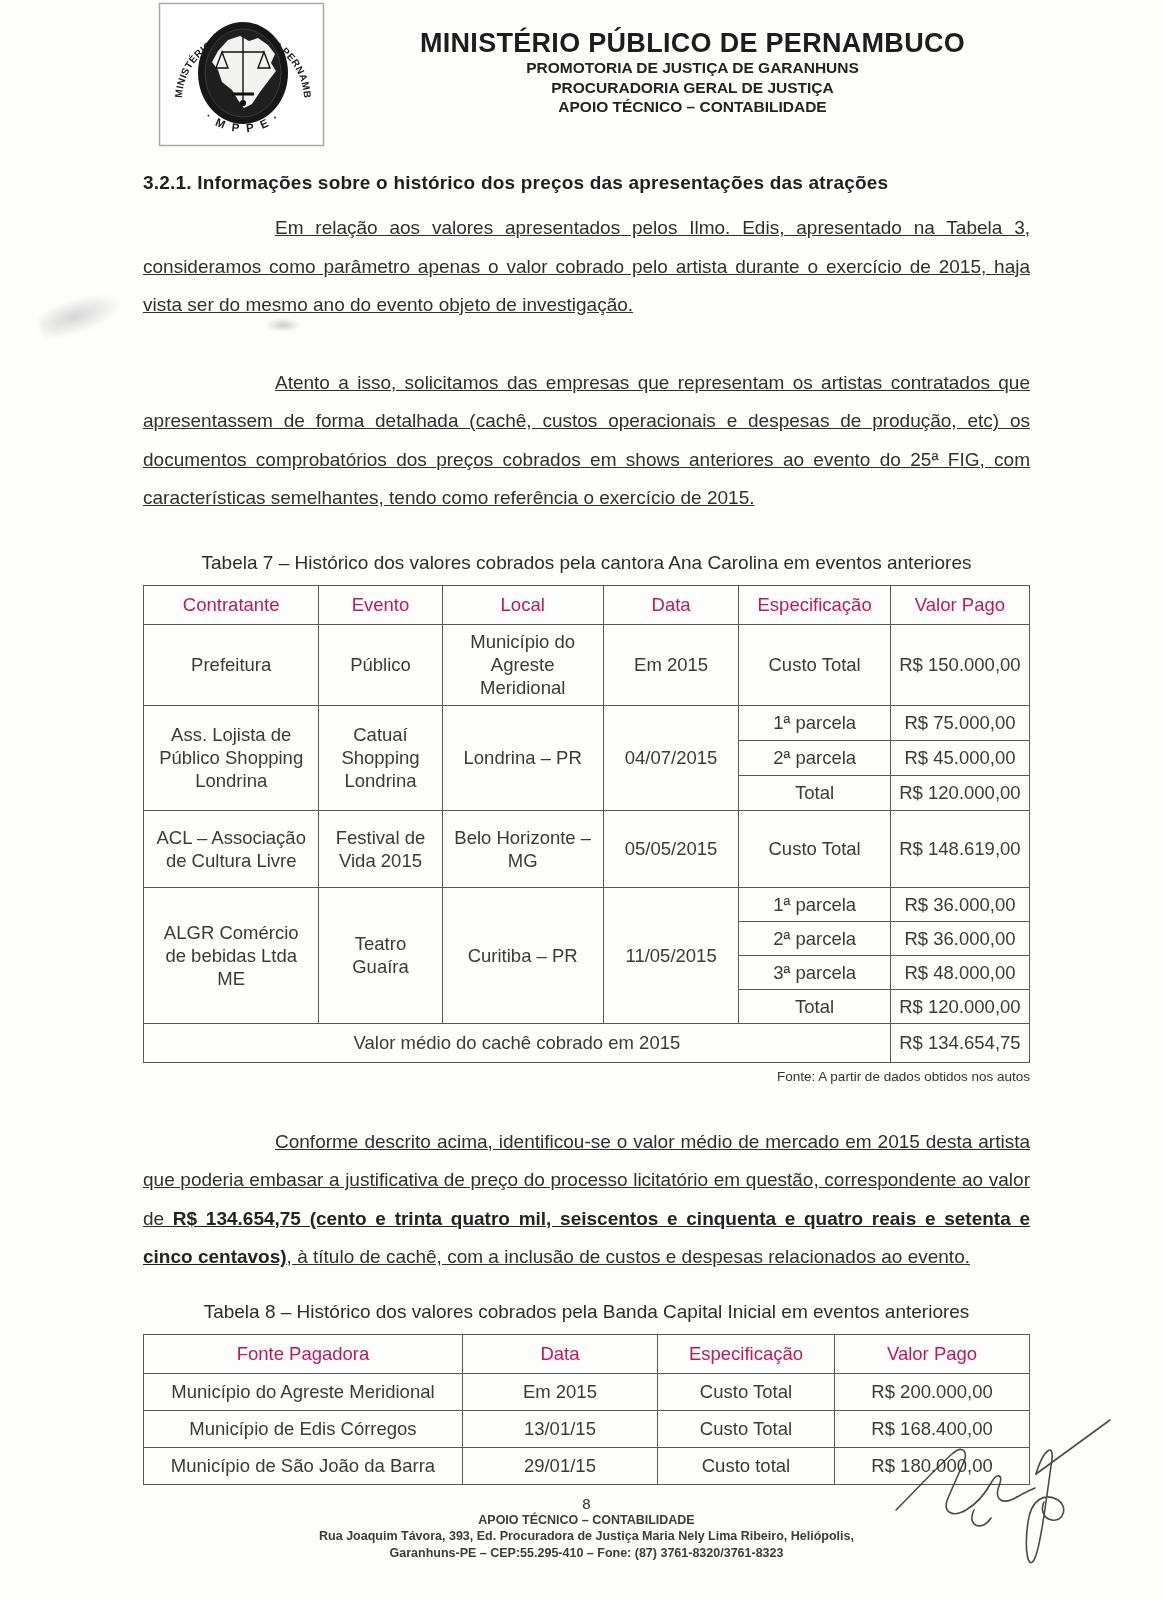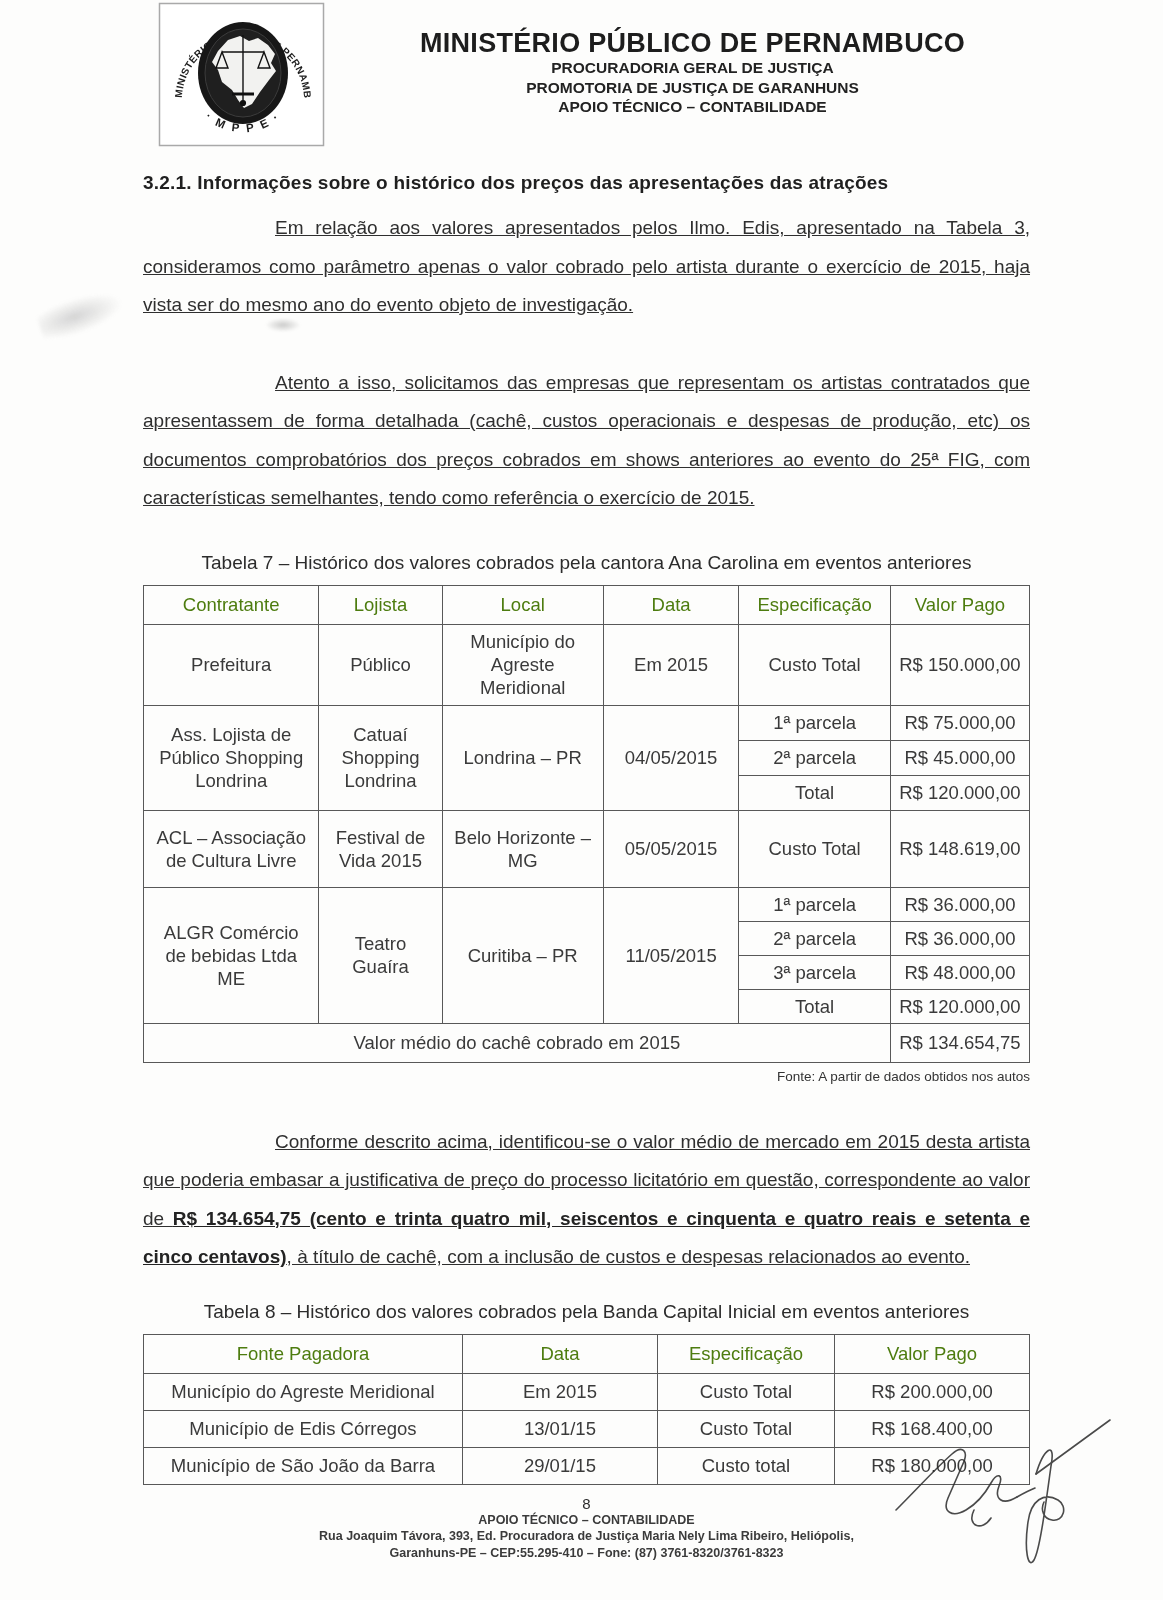--- a/index.html
+++ b/index.html
@@ -52,21 +52,21 @@
     width:100%;
     border-collapse:collapse;
     table-layout:fixed;
     font-size:18.5px; color:#3a3a3a;
   }
   table.doc-table td {
     border:1.5px solid #585858;
     text-align:center; vertical-align:middle;
     padding:2px 8px; line-height:23px;
   }
-  table.doc-table tr.hdr td { height:34px; color:#4d7c0f; }
+  table.doc-table tr.hdr td { height:34px; color:#be185d; }
   td.money { text-align:right; padding-right:10px; }
   table.t7 tr.r1 td { height:76px; }
   table.t7 tr.sub td { height:30px; }
   table.t7 tr.r3 td { height:72px; }
   table.t7 tr.sub4 td { height:29px; }
   table.t7 tr.foot td { height:34px; }
   table.t8 td { height:32px; }
 
   .fonte-note {
     margin-top:6px; text-align:right;
@@ -123,22 +123,22 @@
             <line x1="74" y1="92" x2="96" y2="92" stroke-width="3"></line>
             <circle cx="85" cy="101" r="2.4" fill="#101010"></circle>
           </g>
           <text font-family="Liberation Sans, sans-serif" font-size="11.5" font-weight="bold" fill="#1c1c1c" letter-spacing="2.5" text-anchor="middle">
             <textPath href="#arcBot" startOffset="50%">· M P P E ·</textPath>
           </text>
         </svg>
       </div>
       <div class="head-text">
         <div class="org-title">MINISTÉRIO PÚBLICO DE PERNAMBUCO</div>
+        <div class="org-sub">PROMOTORIA DE JUSTIÇA DE GARANHUNS</div>
         <div class="org-sub">PROCURADORIA GERAL DE JUSTIÇA</div>
-        <div class="org-sub">PROMOTORIA DE JUSTIÇA DE GARANHUNS</div>
         <div class="org-sub">APOIO TÉCNICO – CONTABILIDADE</div>
       </div>
     </div>
 
     <div class="section-heading">3.2.1. Informações sobre o histórico dos preços das apresentações das atrações</div>
 
     <p class="body-par">Em relação aos valores apresentados pelos Ilmo. Edis, apresentado na Tabela 3, consideramos como parâmetro apenas o valor cobrado pelo artista durante o exercício de 2015, haja vista ser do mesmo ano do evento objeto de investigação.</p>
 
     <p class="body-par second"><span>Atento a isso, solicitamos das empresas que representam os artistas contratados que apresentassem de forma detalhada (cachê, custos operacionais e despesas de produção, etc) os documentos comprobatórios dos </span><span class="u-seg">preços cobrados em shows anteriores ao evento do 25ª FIG</span><span>, com características semelhantes, tendo como referência o exercício de 2015.</span></p>
 
@@ -149,39 +149,39 @@
         <col style="width:19.8%">
           <col style="width:13.9%">
           <col style="width:18.2%">
         <col style="width:15.3%">
           <col style="width:17.1%">
           <col style="width:15.7%">
       </colgroup>
       <tbody>
         <tr class="hdr">
           <td>Contratante</td>
-          <td>Lojista</td>
+          <td>Evento</td>
           <td>Local</td>
           <td>Data</td>
           <td>Especificação</td>
           <td>Valor Pago</td>
         </tr>
         <tr class="r1">
           <td>Prefeitura</td>
           <td>Público</td>
           <td>Município do Agreste Meridional</td>
           <td>Em 2015</td>
           <td>Custo Total</td>
           <td class="money">R$ 150.000,00</td>
         </tr>
         <tr class="sub">
           <td rowspan="3">Ass. Lojista de Público Shopping Londrina</td>
           <td rowspan="3">Catuaí Shopping Londrina</td>
           <td rowspan="3">Londrina – PR</td>
-          <td rowspan="3">04/05/2015</td>
+          <td rowspan="3">04/07/2015</td>
           <td>1ª parcela</td>
           <td class="money">R$ 75.000,00</td>
         </tr>
         <tr class="sub">
           <td>2ª parcela</td>
           <td class="money">R$ 45.000,00</td>
         </tr>
         <tr class="sub">
           <td>Total</td>
           <td class="money">R$ 120.000,00</td>

